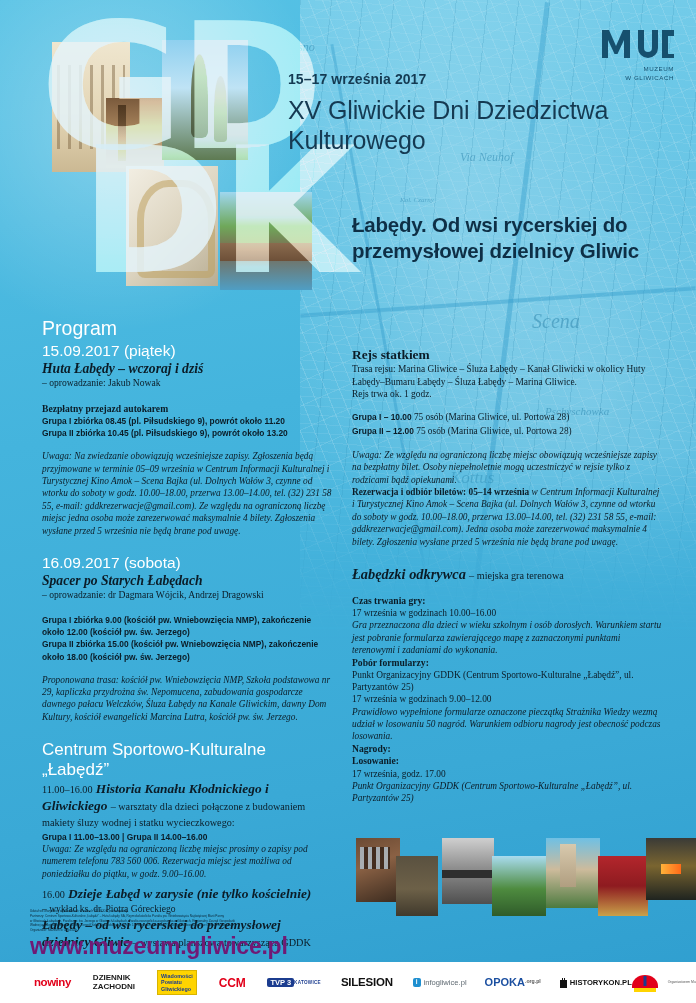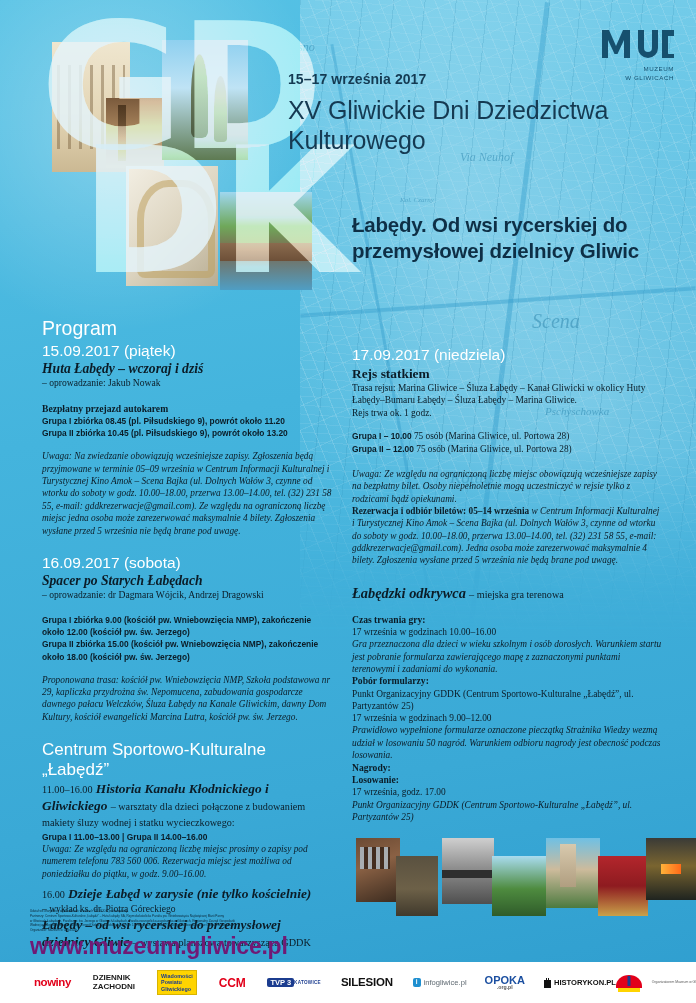--- a/index.html
+++ b/index.html
@@ -210,21 +210,21 @@
   .l-dz{color:#1a1a1a;font-size:8px;line-height:1.02;margin-left:22px;text-align:left;}
   .l-wp{margin-left:22px;background:#ffd400;border:1px solid #d8b400;padding:2px 3px;
         color:#1b3c8f;font-size:5.4px;line-height:1.18;text-align:left;}
   .l-ccm{color:#e2001a;font-size:12px;margin-left:22px;letter-spacing:-.02em;text-align:center;}
   .l-typ3{margin-left:22px;color:#1b3c8f;font-size:7.5px;text-align:center;}
   .l-typ3 .box{background:#1b3c8f;color:#fff;padding:1px 3px;border-radius:2px;}
   .l-typ3 .kat{font-size:4.6px;display:block;margin-top:1px;letter-spacing:.06em;}
   .l-silesion{color:#111;font-size:11.5px;margin-left:20px;letter-spacing:-.02em;}
   .l-info{margin-left:20px;color:#5f6a72;font-size:7.6px;font-weight:400;display:flex;align-items:center;gap:3px;}
   .l-info .mk{background:#1e8fd0;color:#fff;font-weight:700;border-radius:2px;padding:1px 3px;font-size:6.4px;}
-  .l-opoka{margin-left:18px;color:#1b4fa0;font-size:11px;text-align:center;flex-direction:column;}
+  .l-opoka{margin-left:18px;color:#1b4fa0;font-size:11px;text-align:center;}
   .l-opoka .org{display:block;font-size:5.2px;color:#555;margin-top:-1px;}
   .l-hist{margin-left:18px;color:#111;font-size:7.6px;display:flex;align-items:center;gap:2px;}
   .l-gliwice{margin-left:auto;display:flex;align-items:center;gap:6px;}
   .gl-mark{width:26px;height:20px;}
   .gl-txt{font-size:3.4px;color:#555;font-weight:400;line-height:1.4;width:92px;}
 </style>
 </head>
 <body>
 
 <div class="poster">
@@ -320,21 +320,20 @@
       <span class="ttl">Dzieje Łabęd w zarysie (nie tylko kościelnie)</span>
     </div>
     <div class="lead">– wykład ks. dr. Piotra Góreckiego</div>
     <div class="mix">
       <span class="ttl">Łabędy – od wsi rycerskiej do przemysłowej dzielnicy Gliwic</span>
       <span class="sm">– wystawa planszowa towarzysząca GDDK</span>
     </div>
   </div>
 
   <div class="col col-right">
-    <div class="h-date">17.09.2017 (niedziela)</div>
     <div class="b-head" style="font-size:13.4px;">Rejs statkiem</div>
     <div class="plain">Trasa rejsu: Marina Gliwice – Śluza Łabędy – Kanał Gliwicki w okolicy Huty Łabędy–Bumaru Łabędy – Śluza Łabędy – Marina Gliwice.</div>
     <div class="plain">Rejs trwa ok. 1 godz.</div>
     <div class="gap-m"></div>
     <div class="grp">
       <span>Grupa I – 10.00</span>
       <span class="ser">75 osób (Marina Gliwice, ul. Portowa 28)</span>
     </div>
     <div class="grp">
       <span>Grupa II – 12.00</span>

